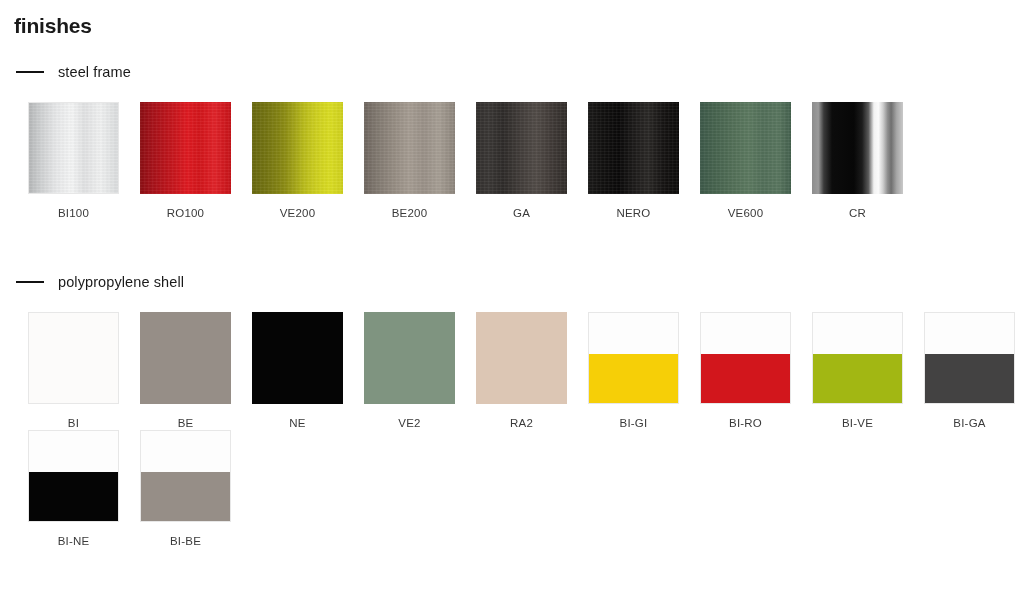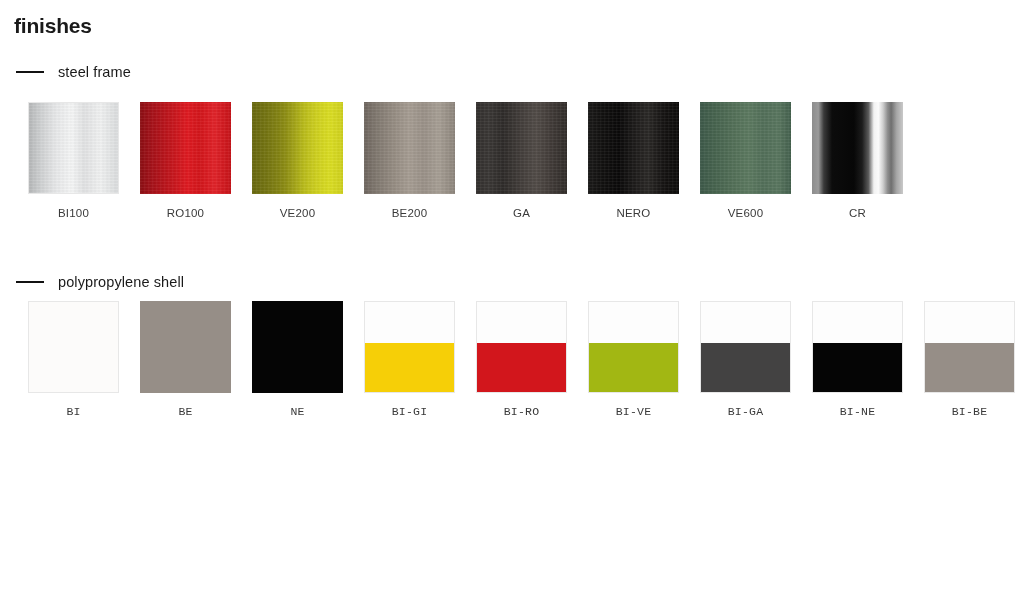--- a/index.html
+++ b/index.html
@@ -195,38 +195,50 @@
           <div class="swatch-label">CR</div>
         </div>
       </div>
   </div>
 
   <div class="section" id="section-polypropylene-shell" style="top:270px;">
     <div class="section-header">
       <span class="section-rule"></span>
       <span class="section-label">polypropylene shell</span>
     </div>
-    <div class="swatch-grid" id="grid-polypropylene-shell" style="margin-top:7px;font-family:Liberation Mono, monospace;">
+    <div class="swatch-grid" id="grid-polypropylene-shell" style="margin-top:18px;">
         <div class="swatch-cell">
           <div class="swatch bordered">
             <div class="swatch-inner" style="background: rgb(252, 251, 250);"></div>
           </div>
           <div class="swatch-label">BI</div>
         </div>
         <div class="swatch-cell">
           <div class="swatch">
             <div class="swatch-inner" style="background: rgb(150, 142, 135);"></div>
           </div>
           <div class="swatch-label">BE</div>
         </div>
         <div class="swatch-cell">
           <div class="swatch">
             <div class="swatch-inner" style="background: rgb(5, 5, 5);"></div>
           </div>
           <div class="swatch-label">NE</div>
+        </div>
+        <div class="swatch-cell">
+          <div class="swatch">
+            <div class="swatch-inner" style="background: rgb(127, 148, 128);"></div>
+          </div>
+          <div class="swatch-label">VE2</div>
+        </div>
+        <div class="swatch-cell">
+          <div class="swatch">
+            <div class="swatch-inner" style="background: rgb(220, 198, 180);"></div>
+          </div>
+          <div class="swatch-label">RA2</div>
         </div>
         <div class="swatch-cell">
           <div class="swatch bordered">
             <div class="split-top" style="background: rgb(253, 253, 253);"></div>
             <div class="split-bottom" style="background: rgb(246, 207, 7);"></div>
           </div>
           <div class="swatch-label">BI-GI</div>
         </div>
         <div class="swatch-cell">
           <div class="swatch bordered">

